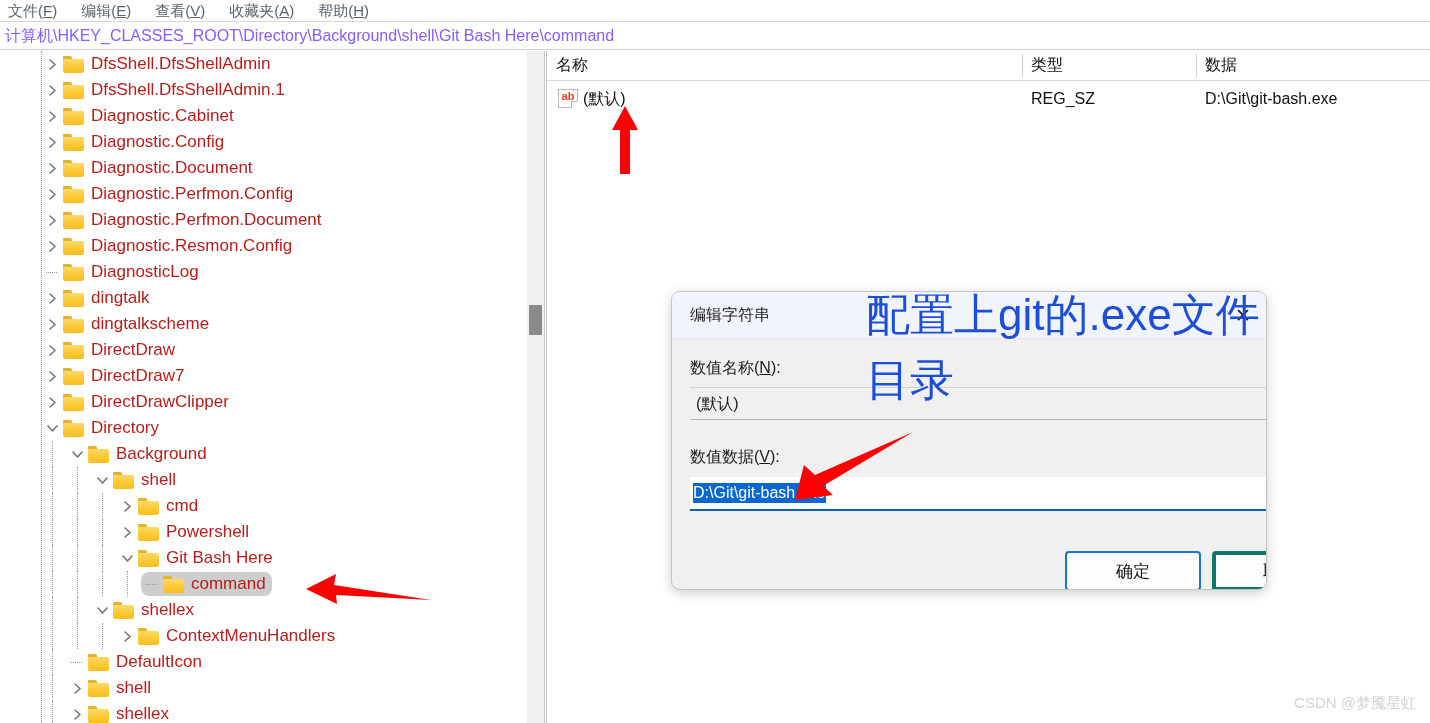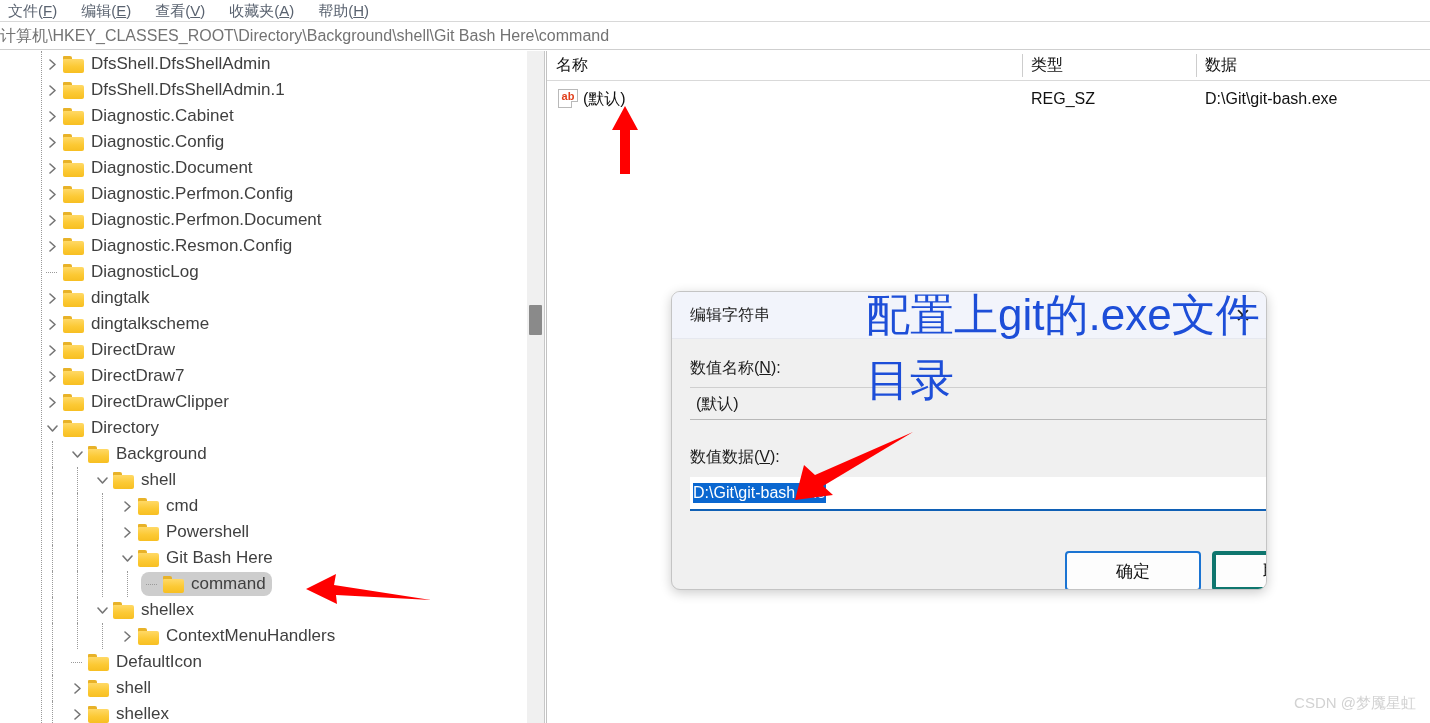--- a/index.html
+++ b/index.html
@@ -38,21 +38,22 @@
   .addressbar {
     position: absolute; left: 0; top: 21px;
     width: 1430px; height: 29px;
     background: #ffffff;
     border-top: 1px solid #d8d8d8;
     border-bottom: 1px solid #cfcfcf;
     box-sizing: border-box;
     display: flex; align-items: center;
   }
   .address-text {
-    font-size: 16px; color: #737373;
+    font-size: 16px; color: #8b5cf6;
+    padding-left: 5px;
     white-space: nowrap;
     line-height: 29px;
   }
 
   
   .content {
     position: absolute; left: 0; top: 51px;
     width: 1430px; height: 672px;
     background: #ffffff;
   }
@@ -123,21 +124,21 @@
     border-radius: 1px 2px 0 0;
   }
   .folder .body {
     position: absolute; left: 0; top: 3px;
     width: 21px; height: 14px;
     background: linear-gradient(180deg, #ffd966 0%, #fcc934 55%, #f7bf22 100%);
     border-radius: 1px 2px 2px 2px;
   }
   .node-label {
     font-size: 17px;
-    color: #404040;
+    color: #b91c1c;
     line-height: 22px;
   }
   
   .vguide {
     position: absolute;
     top: 0; height: 26px;
     width: 0;
     border-left: 1px dotted #9a9a9a;
   }
 

